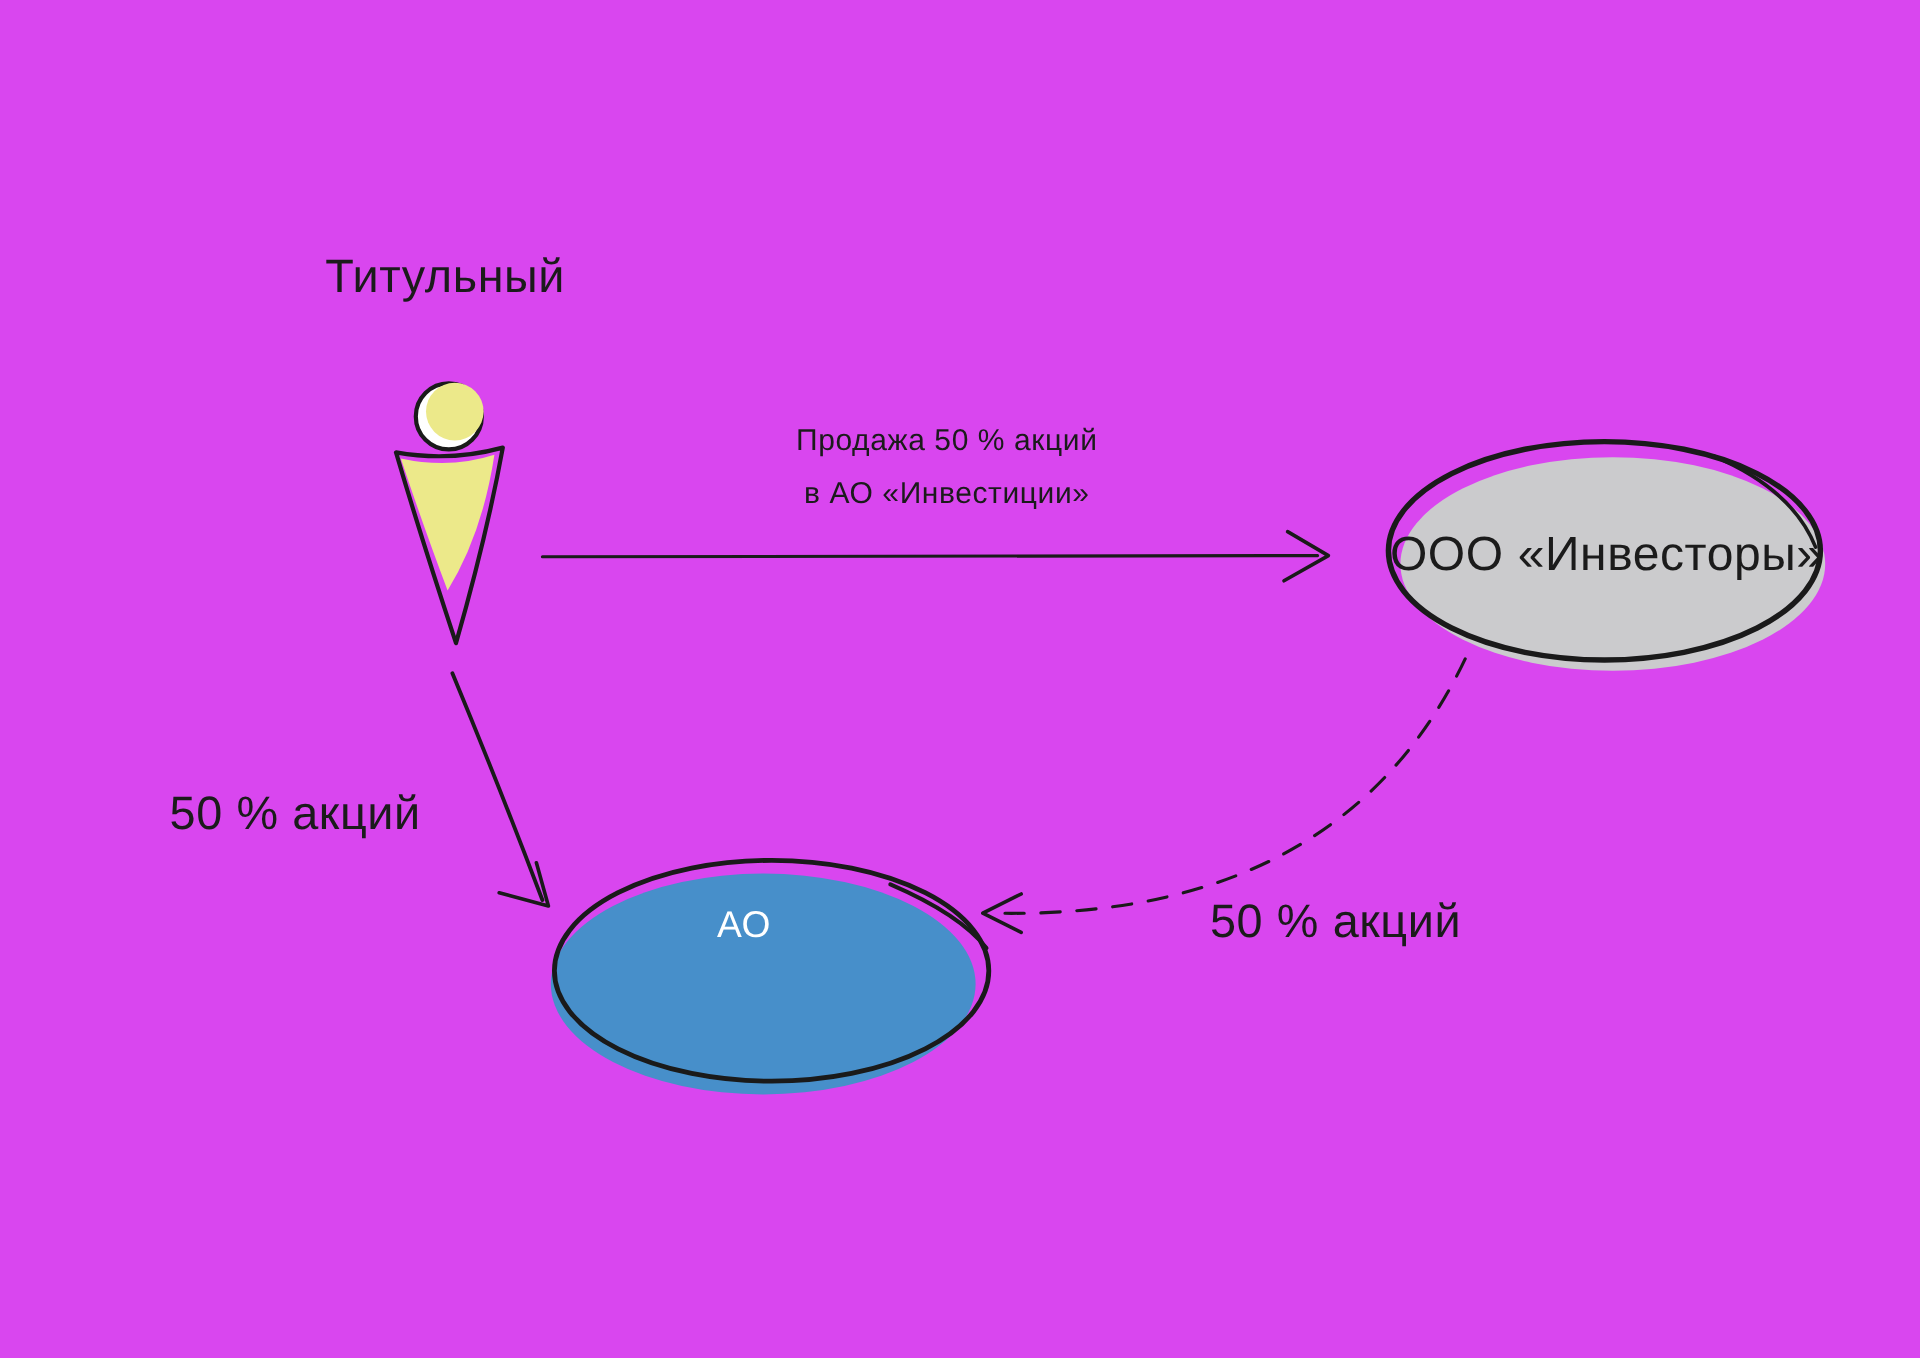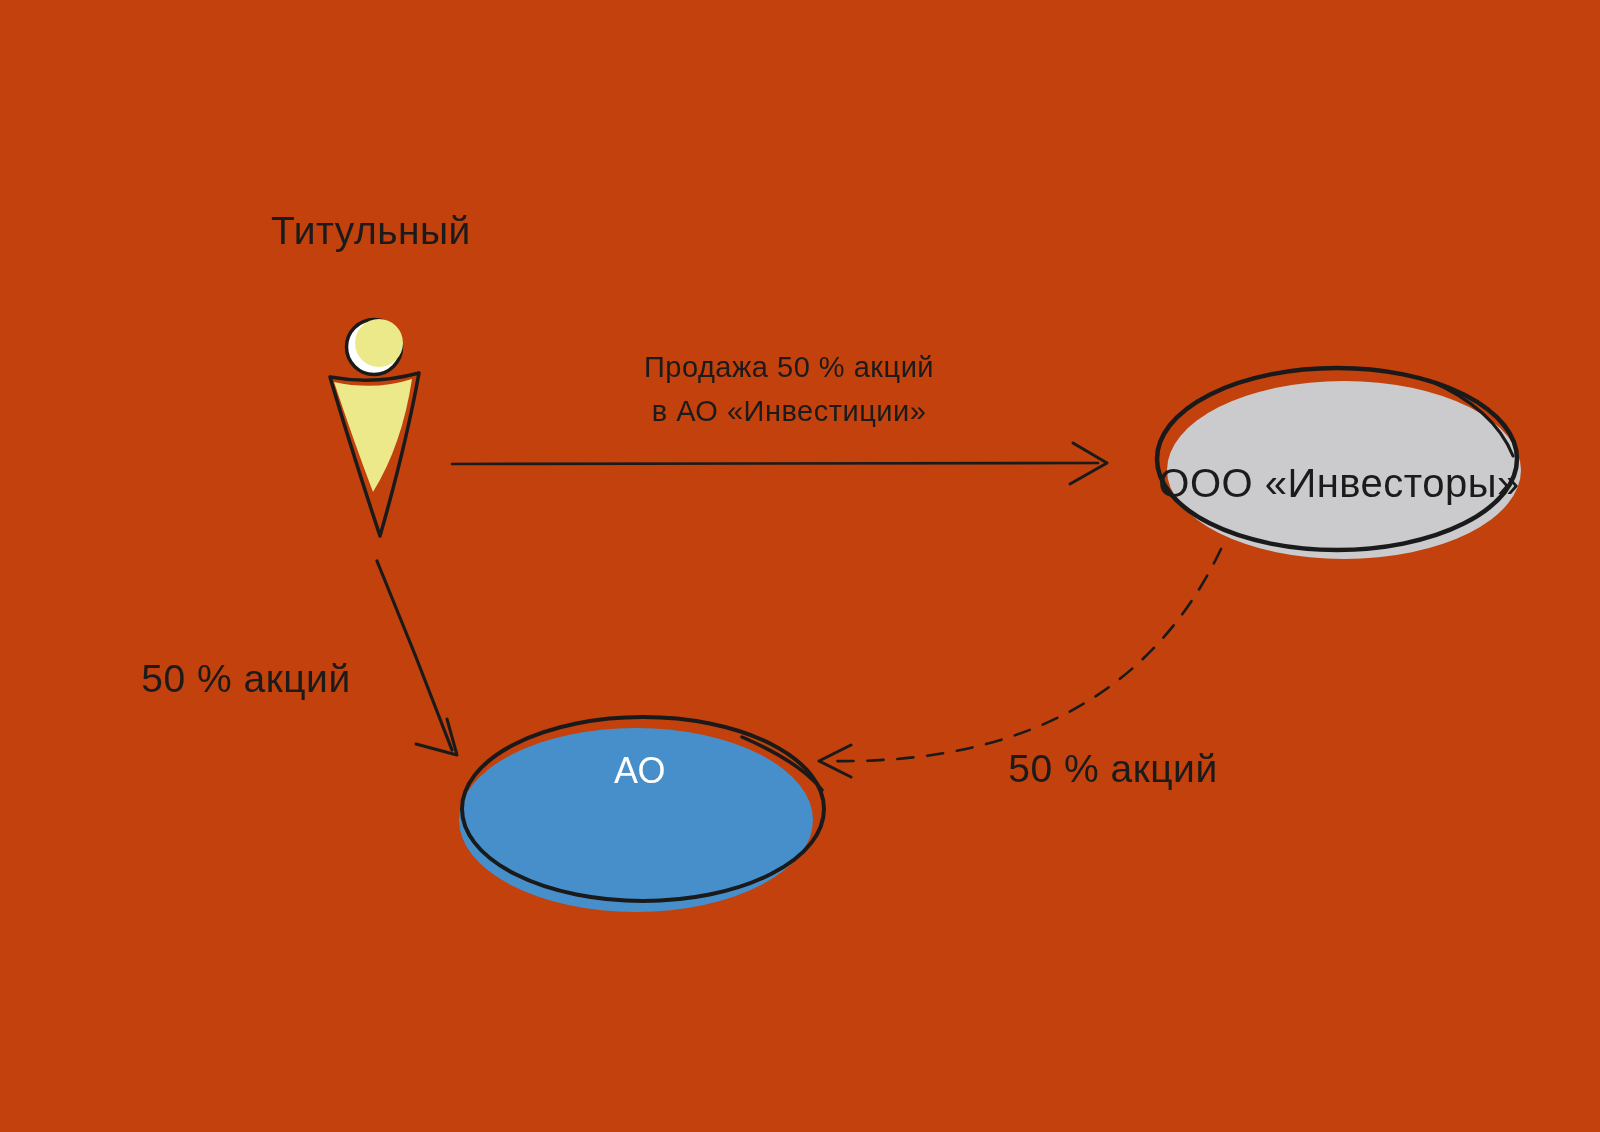--- a/index.html
+++ b/index.html
@@ -1,40 +1,40 @@
 <!DOCTYPE html>
 <html><head>
 <meta charset="utf-8">
 <style>
   html, body { margin: 0; padding: 0; }
   body { background: #ffffff; }
   .stage {
     position: relative;
     width: 1600px;
     height: 1132px;
-    background: #c2410c;
+    background: #d946ef;
     overflow: hidden;
     font-family: "Liberation Sans", "DejaVu Sans", sans-serif;
   }
   .layer {
     position: absolute;
     left: 0; top: 0;
   }
   .label {
     position: absolute;
     color: #1b1b1b;
     text-align: center;
     font-weight: 300;
     letter-spacing: 0.5px;
     white-space: nowrap;
   }
   .label-shareholder { left: 221px; top: 207px; width: 300px; font-size: 39px; line-height: 47px; }
-  .label-sale        { left: 558px; top: 345px; width: 462px; font-size: 29px; line-height: 44px; }
-  .label-investors   { left: 1139px; top: 439px; width: 400px; font-size: 40px; line-height: 46px; margin-top: 21px; }
-  .label-investments { left: 440px; top: 750px; width: 400px; font-size: 36px; line-height: 42px; color: #ffffff; }
+  .label-sale        { left: 558px; top: 345px; width: 462px; font-size: 25px; line-height: 44px; }
+  .label-investors   { left: 1139px; top: 439px; width: 400px; font-size: 40px; line-height: 46px; }
+  .label-investments { left: 420px; top: 750px; width: 400px; font-size: 31px; line-height: 42px; color: #ffffff; }
   .label-shares-left { left: 116px; top: 657px; width: 260px; font-size: 39px; line-height: 44px; }
   .label-shares-right{ left: 983px; top: 747px; width: 260px; font-size: 39px; line-height: 44px; }
 </style>
 </head>
 <body>
 
 <div class="stage">
 
   <svg class="layer" width="1600" height="1132" viewBox="0 0 1600 1132">
 

